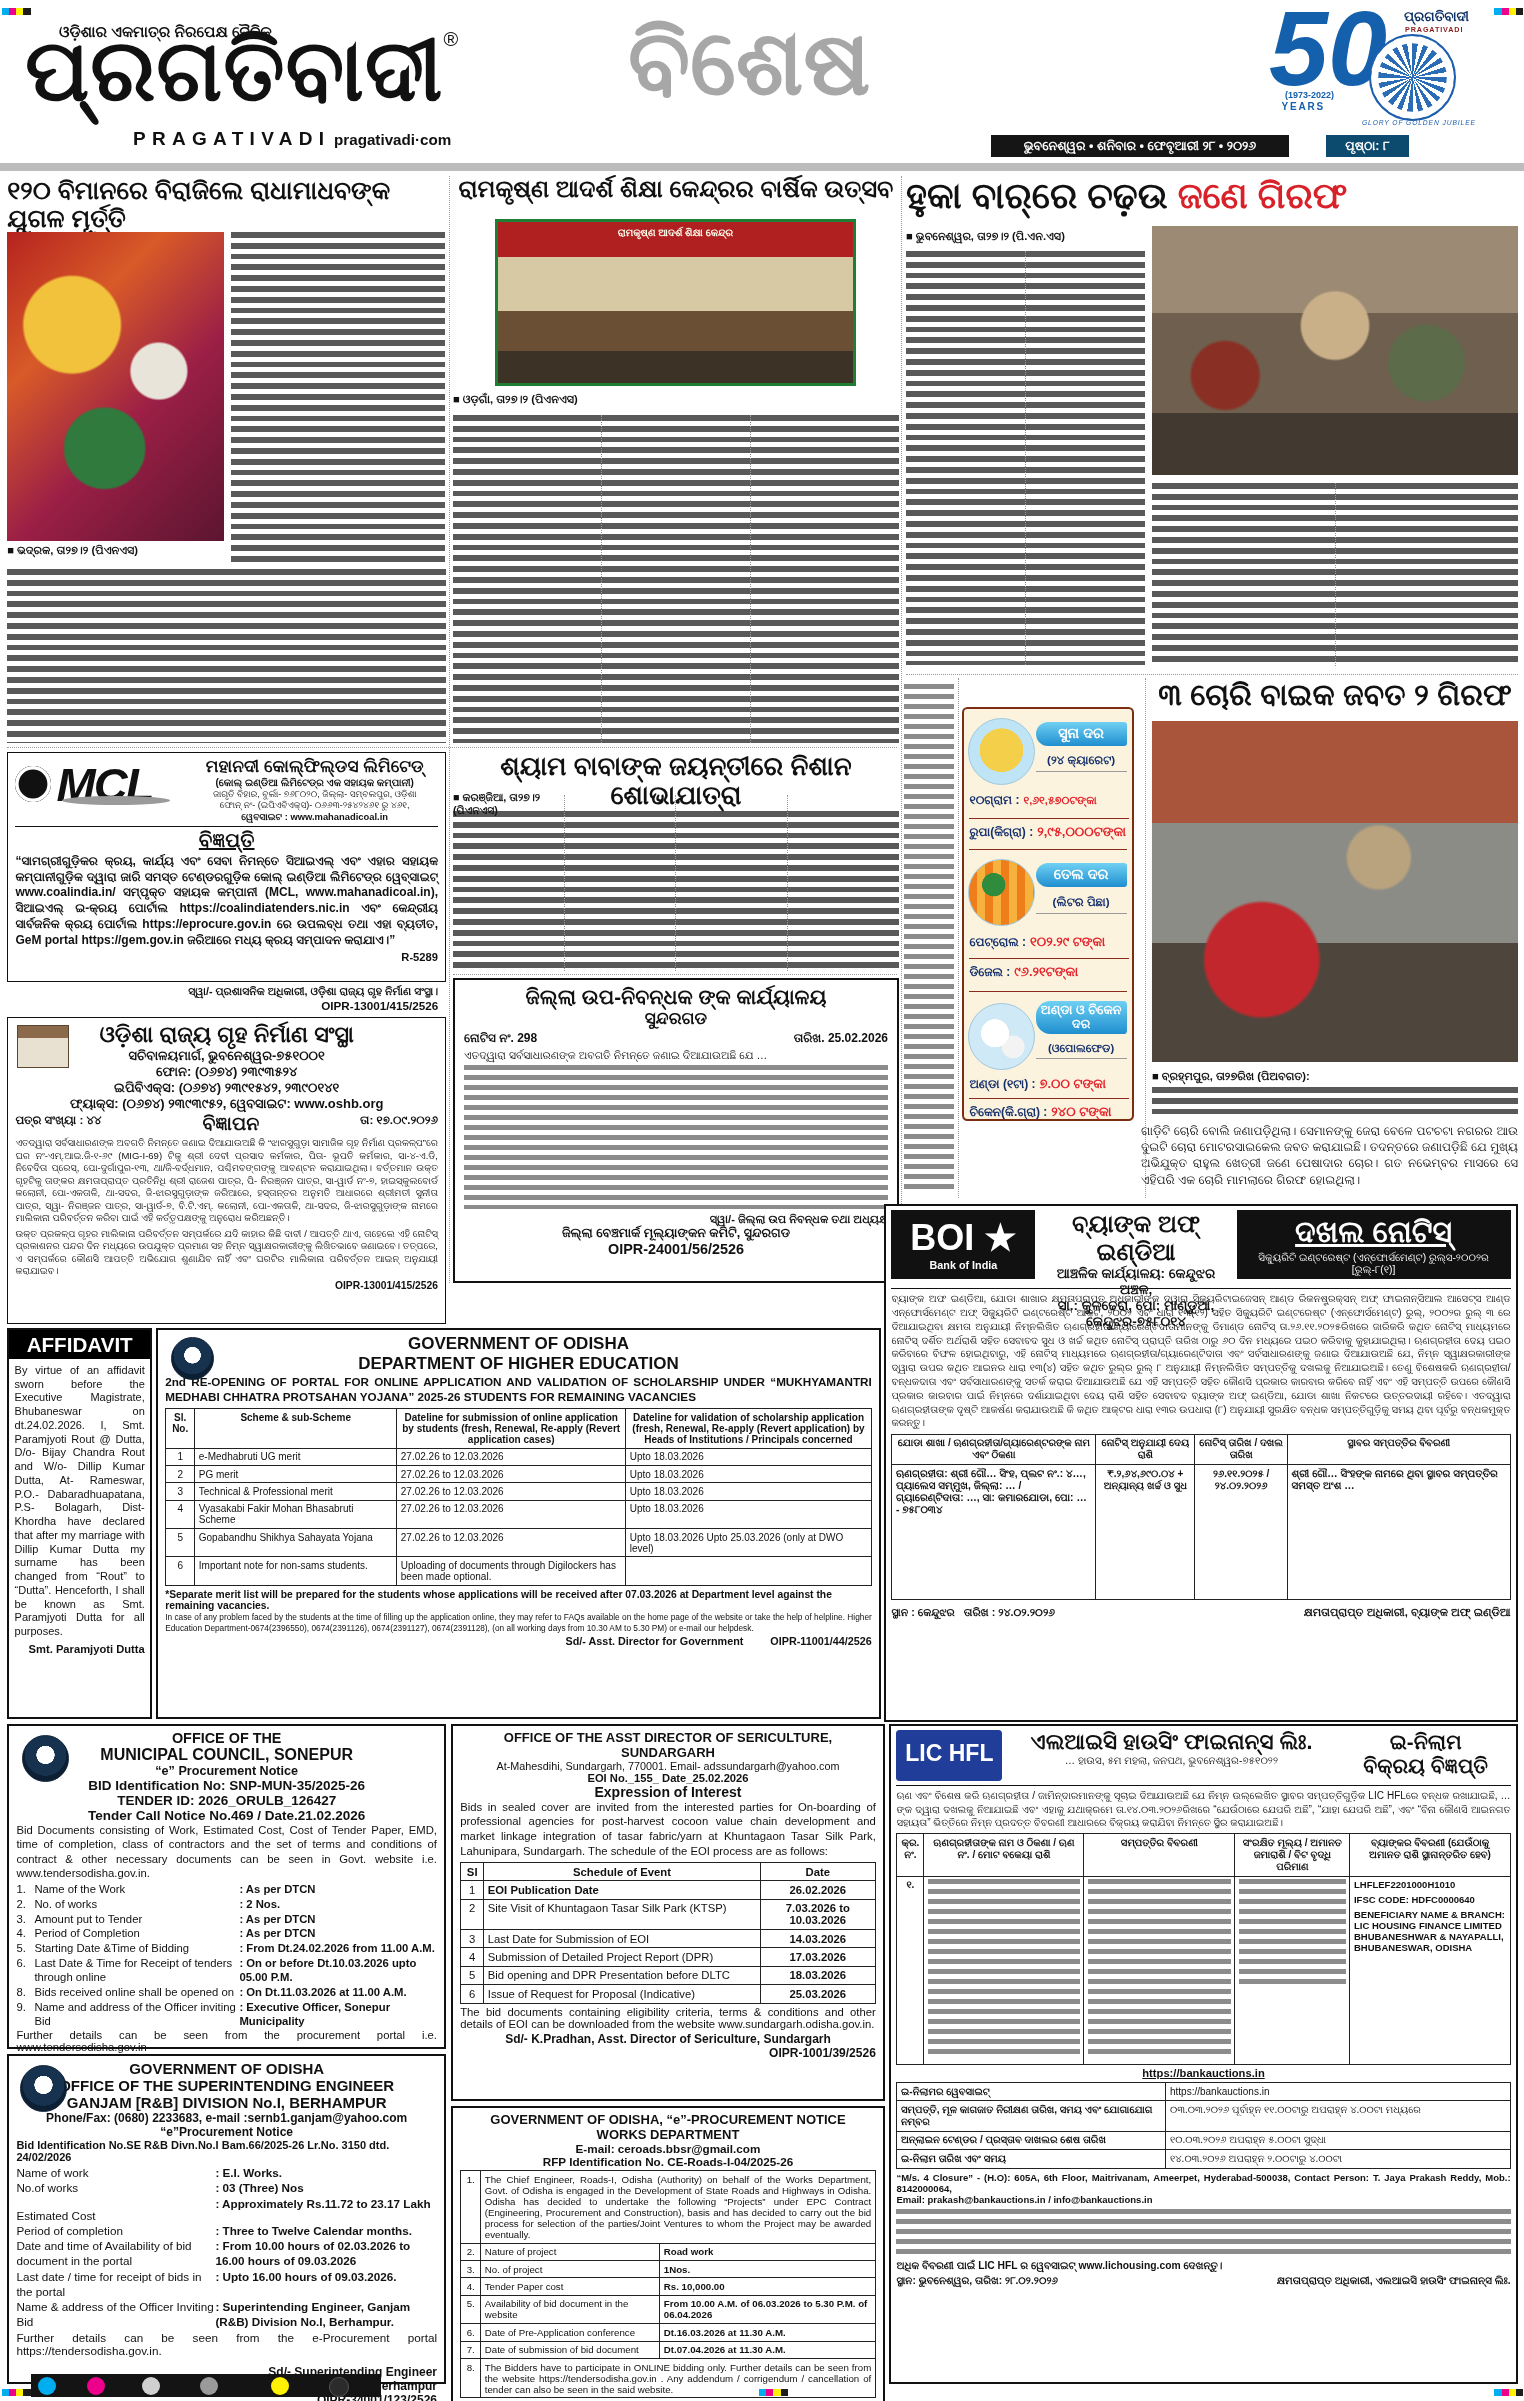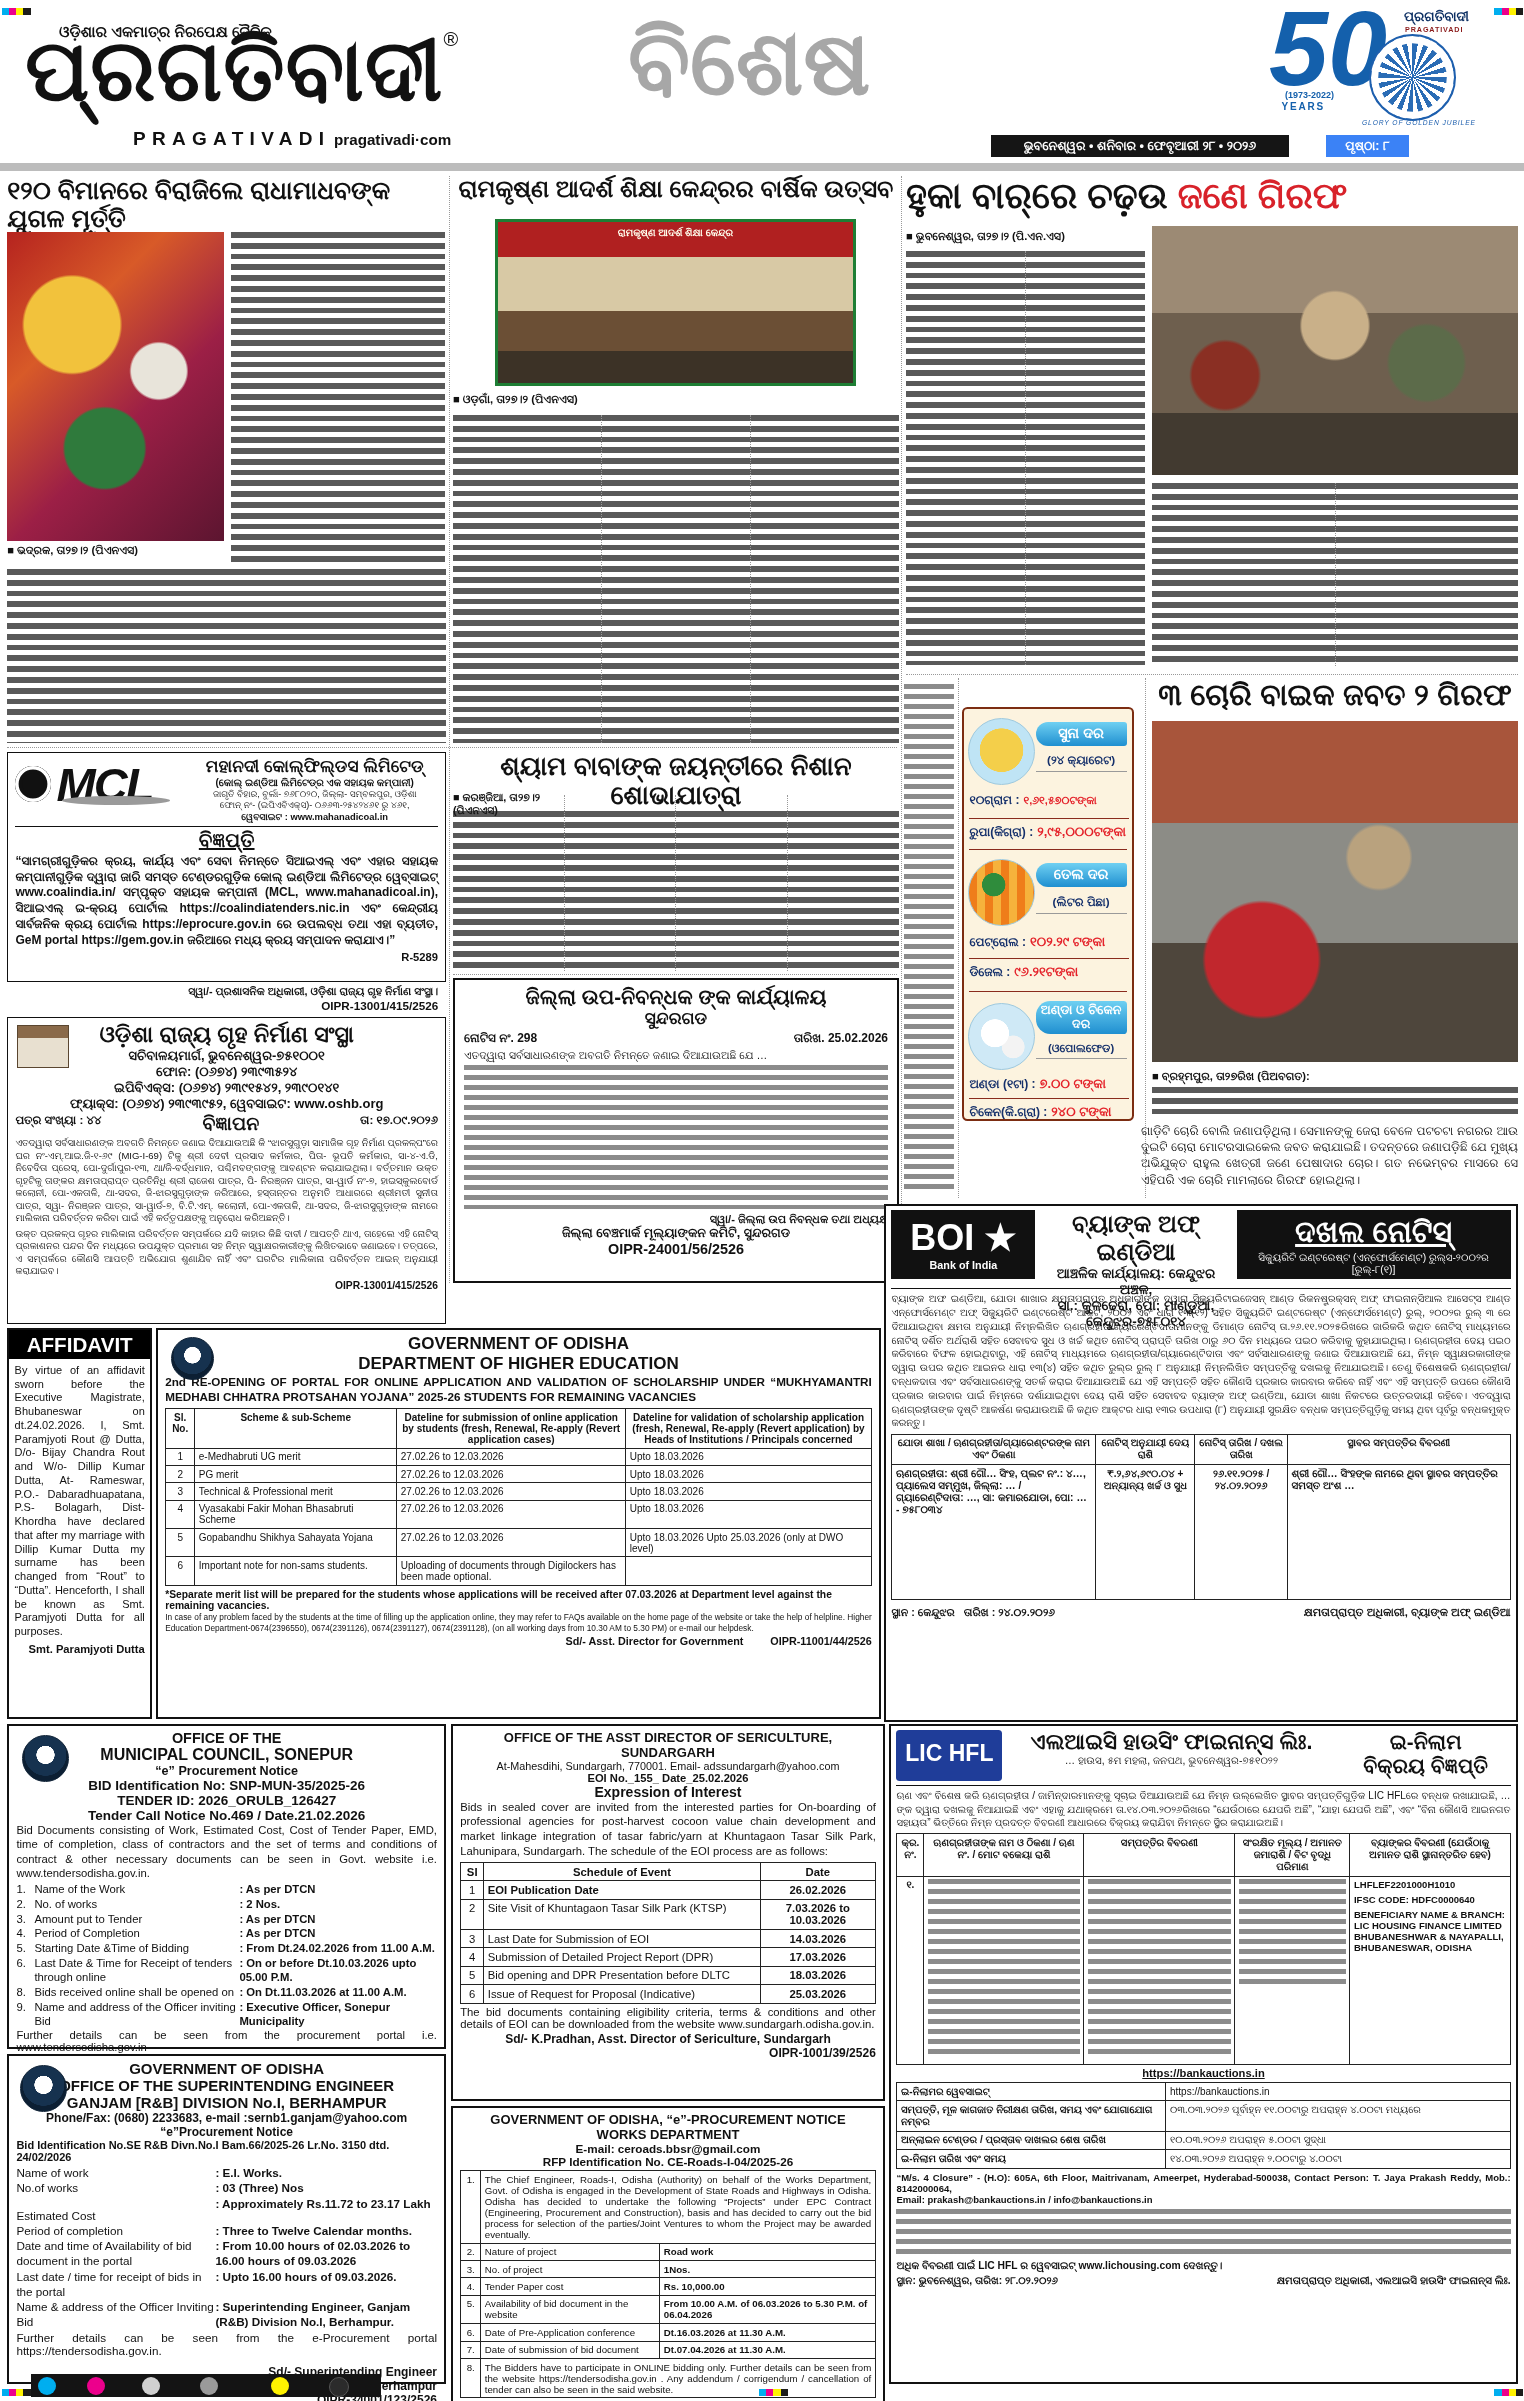--- a/index.html
+++ b/index.html
@@ -48,21 +48,21 @@
       <div class="abs" style="left:0;top:-16px;font-size:106px;font-weight:800;font-style:italic;color:#1460ac;">50</div>
       <div class="abs" style="left:100px;top:30.5px;width:83px;height:83px;border-radius:50%;border:2.7px solid #1d5fae;background:repeating-conic-gradient(#2a6cb5 0 9deg,#ffffff 9deg 18deg);box-shadow:inset 0 0 0 7.2px #fff;"></div>
       <div class="abs b" style="left:135px;top:5.4px;font-size:13.5px;color:#0c2f63;">ପ୍ରଗତିବାଦୀ</div>
       <div class="abs b" style="left:136px;top:21.5px;font-size:7.2px;color:#8a1a1a;letter-spacing:0.9px;">PRAGATIVADI</div>
       <div class="abs b" style="left:16px;top:86px;font-size:9px;color:#1460ac;">(1973-2022)</div>
       <div class="abs b" style="left:12.6px;top:97px;font-size:10px;color:#1460ac;letter-spacing:1.8px;">YEARS</div>
       <div class="abs" style="left:93px;top:115px;font-size:6.7px;color:#1d5fae;font-style:italic;letter-spacing:0.9px;">GLORY OF GOLDEN JUBILEE</div>
     </div>
 
     <div class="abs c" style="left:991px;top:135px;width:298px;height:18px;background:#151515;color:#fff;font-size:12.6px;font-weight:bold;padding-top:3.6px;">ଭୁବନେଶ୍ୱର • ଶନିବାର • ଫେବୃଆରୀ ୨୮ • ୨୦୨୬</div>
-    <div class="abs c" style="left:1326px;top:135px;width:83px;height:18px;background:#3b82f6;color:#fff;font-size:12.6px;font-weight:bold;padding-top:3.6px;">ପୃଷ୍ଠା: ୮</div>
+    <div class="abs c" style="left:1326px;top:135px;width:83px;height:18px;background:#0c4a6e;color:#fff;font-size:12.6px;font-weight:bold;padding-top:3.6px;">ପୃଷ୍ଠା: ୮</div>
     <div class="abs" style="left:0;top:163px;width:1525px;height:8px;background:#bcbcbc;"></div>
   </div>
 
   <div class="abs vdot" style="left:449px;top:176px;height:1107px;"></div>
   <div class="abs vdot" style="left:901px;top:176px;height:1028px;"></div>
   <div class="abs vdot" style="left:958px;top:678px;height:520px;"></div>
   <div class="abs vdot" style="left:1145px;top:678px;height:520px;"></div>
   <div class="abs hdot" style="left:7.2px;top:747px;width:890px;"></div>
   <div class="abs hdot" style="left:906px;top:674px;width:612px;"></div>
   <div class="abs hdot" style="left:453px;top:974px;width:444px;"></div>

